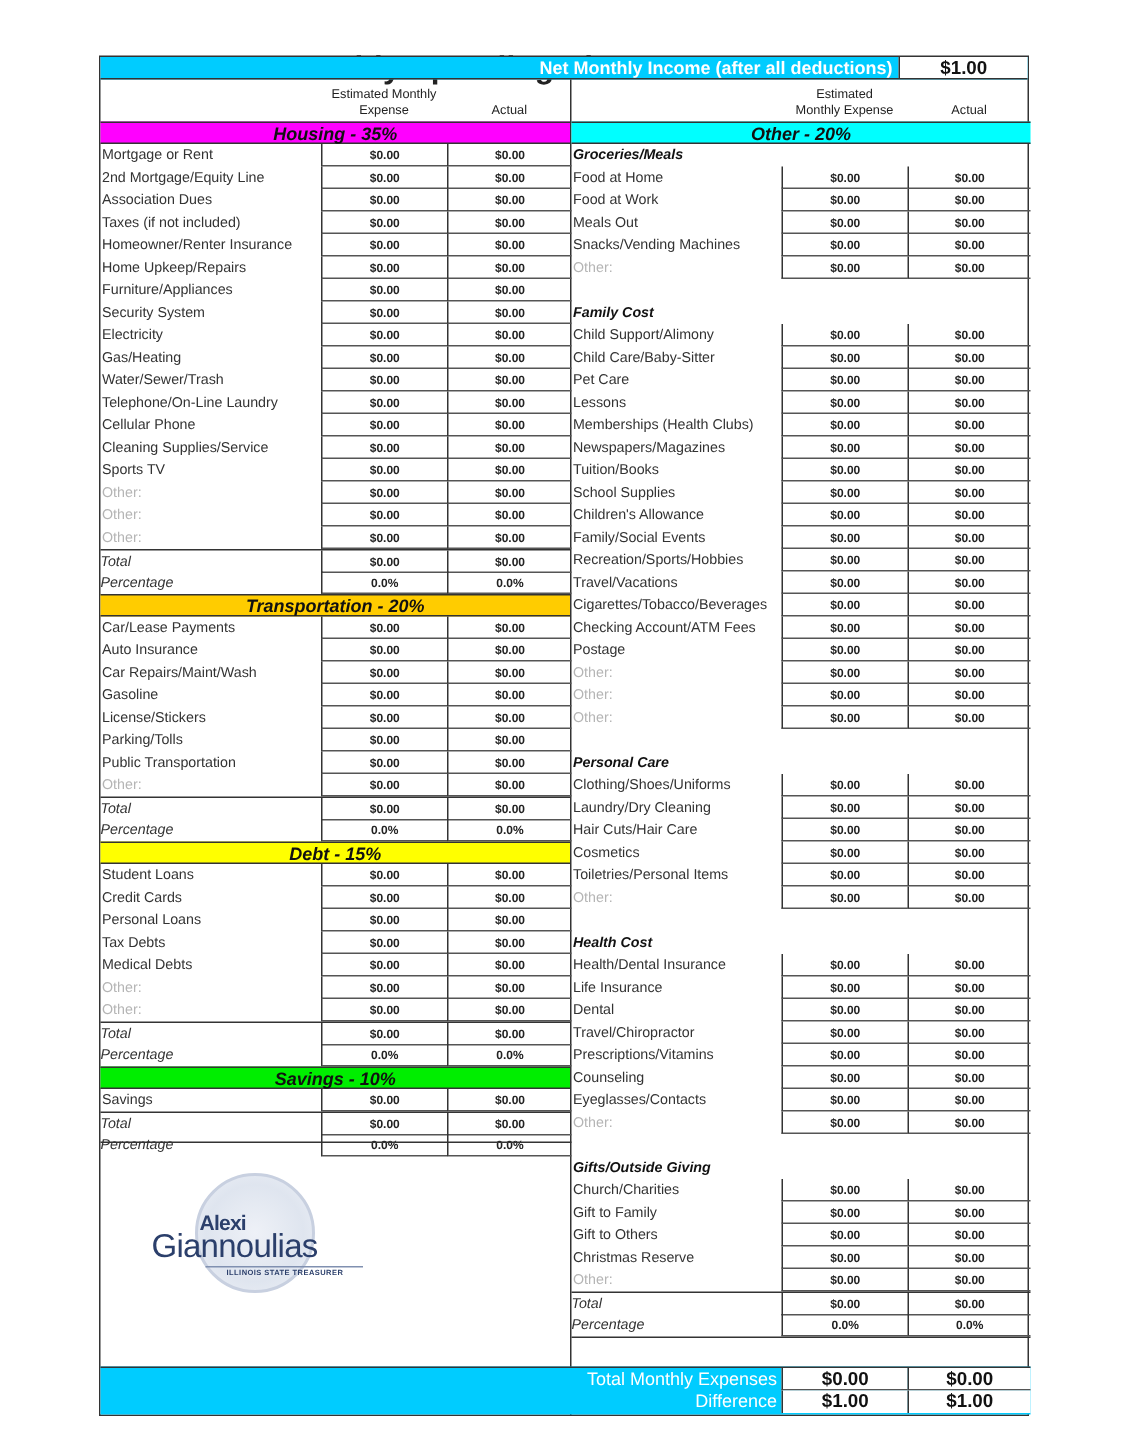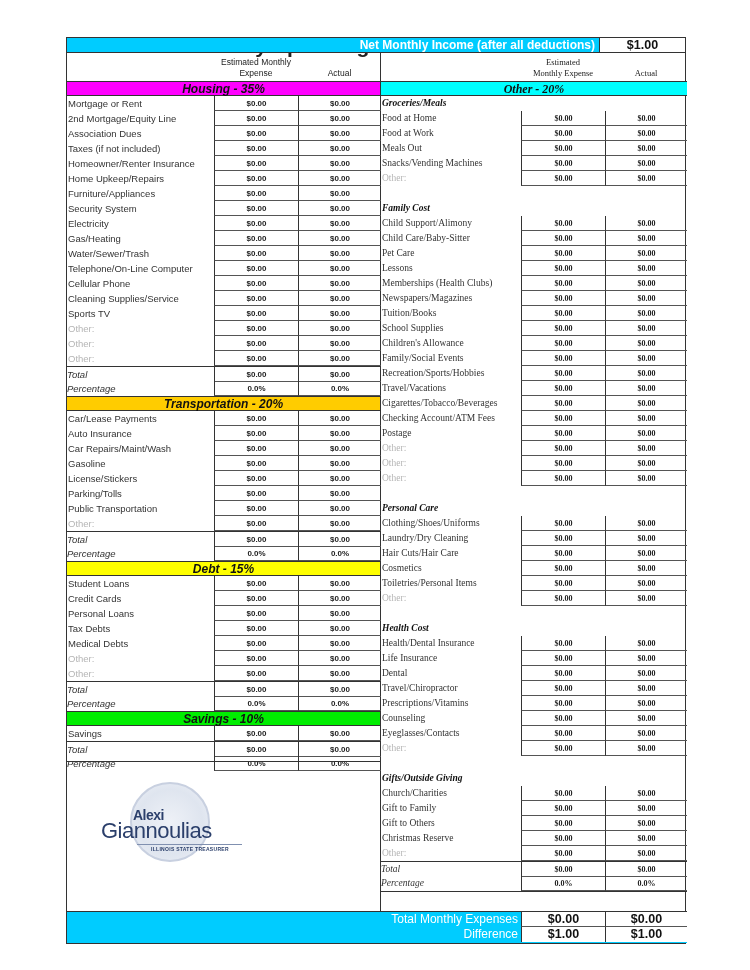--- a/index.html
+++ b/index.html
@@ -5,21 +5,21 @@
   * { box-sizing: border-box; margin: 0; padding: 0; }
   html, body { width: 750px; height: 970px; background: #ffffff; overflow: hidden; }
   body { font-family: "Liberation Sans", sans-serif; color: #222; position: relative; }
   .title { position: absolute; left: 0; width: 606px; top: 14px; text-align: center; font-size: 21px; font-weight: bold; line-height: 24px; letter-spacing: 0.1px; margin-top: 20px; }
   .sheet { position: absolute; left: 66px; top: 37px; width: 620px; height: 907px; border: 1.5px solid #333; }
   .income-bar { position: absolute; left: 0; top: 0; width: 100%; height: 15px; background: #00ccff; border-bottom: 1.5px solid #333; }
   .income-label { position: absolute; right: 86px; top: 0; height: 26px; line-height: 14px; color: #fff; font-weight: bold; font-size: 12px; padding-right: 4px; }
   .income-value { position: absolute; right: 0; top: 0; width: 86px; height: 14px; background: #fff; border-left: 1.5px solid #333; text-align: center; font-weight: bold; font-size: 12.5px; line-height: 14px; color: #111; }
   .col { position: absolute; top: 15px; }
   .col.left { left: 0; width: 314px; border-right: 1.5px solid #333; height: 891px; }
-  .col.right { left: 314px; width: 306px; height: 754px; font-family: Liberation Serif, serif; }
+  .col.right { left: 314px; width: 306px; height: 754px; }
   .colhead { position: relative; height: 28px; font-size: 8.5px; color: #222; }
   .colhead span { position: absolute; text-align: center; line-height: 11px; }
   .cat { height: 15px; line-height: 14px; text-align: center; font-style: italic; font-weight: bold; font-size: 12px; color: #111; border-top: 1.5px solid #333; border-bottom: 1.5px solid #333; }
   .row { position: relative; height: 15px; font-size: 9.5px; line-height: 15px; }
   .row .lbl { position: absolute; left: 1px; top: 0; white-space: nowrap; color: #333; }
   .row .lbl.other { color: #b5b5b5; }
   .row .lbl.center { left: 0; width: 147px; text-align: left; font-style: italic; }
   .row .v { position: absolute; top: 0; height: 15px; text-align: center; font-weight: bold; font-size: 8px; color: #222; border-left: 1.5px solid #333; border-bottom: 1px solid #555; }
   .left .row .v1 { left: 147px; width: 84px; }
   .left .row .v2 { left: 231px; width: 83px; }
@@ -111,21 +111,21 @@
         <span class="lbl">Gas/Heating</span>
         <span class="v v1">$0.00</span>
         <span class="v v2">$0.00</span>
       </div>
       <div class="row">
         <span class="lbl">Water/Sewer/Trash</span>
         <span class="v v1">$0.00</span>
         <span class="v v2">$0.00</span>
       </div>
       <div class="row">
-        <span class="lbl">Telephone/On-Line Computer</span>
+        <span class="lbl">Telephone/On-Line Laundry</span>
         <span class="v v1">$0.00</span>
         <span class="v v2">$0.00</span>
       </div>
       <div class="row">
         <span class="lbl">Cellular Phone</span>
         <span class="v v1">$0.00</span>
         <span class="v v2">$0.00</span>
       </div>
       <div class="row">
         <span class="lbl">Cleaning Supplies/Service</span>

